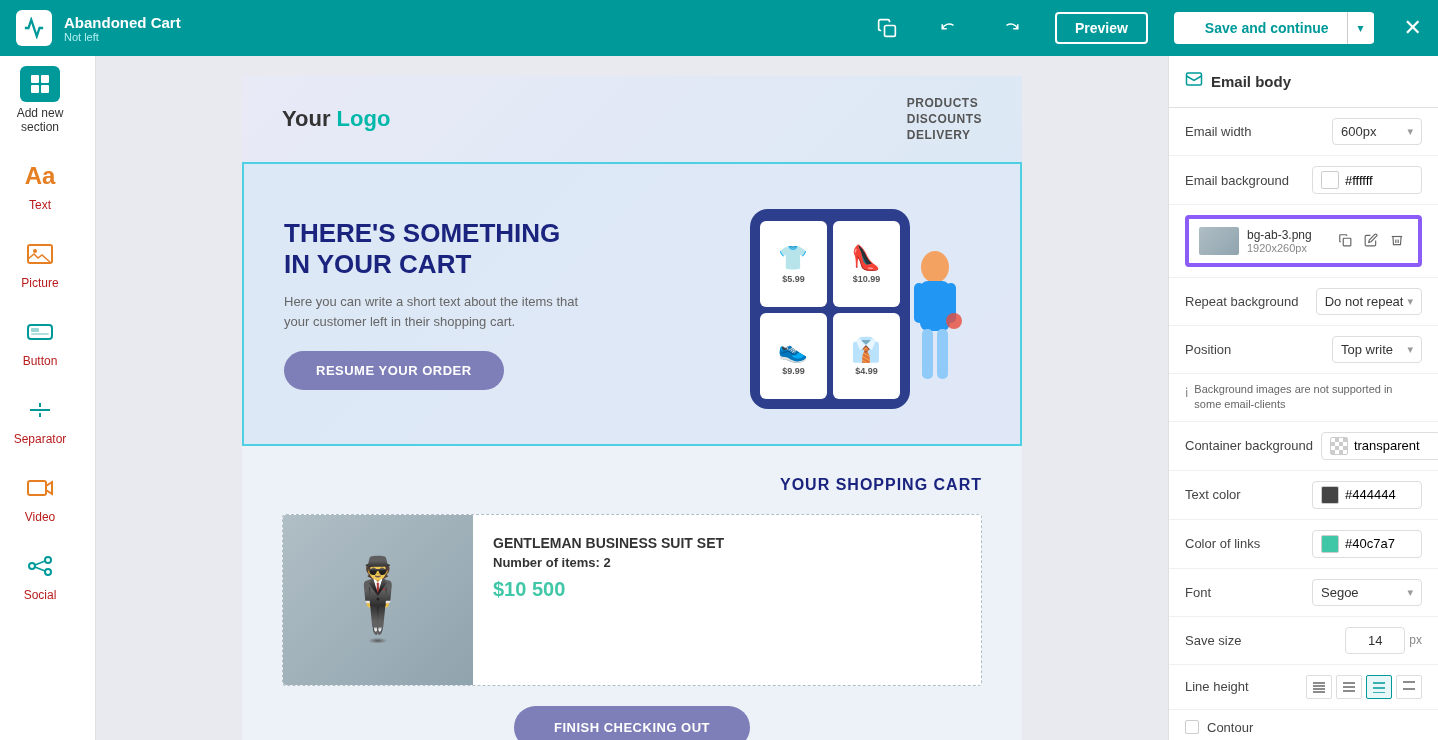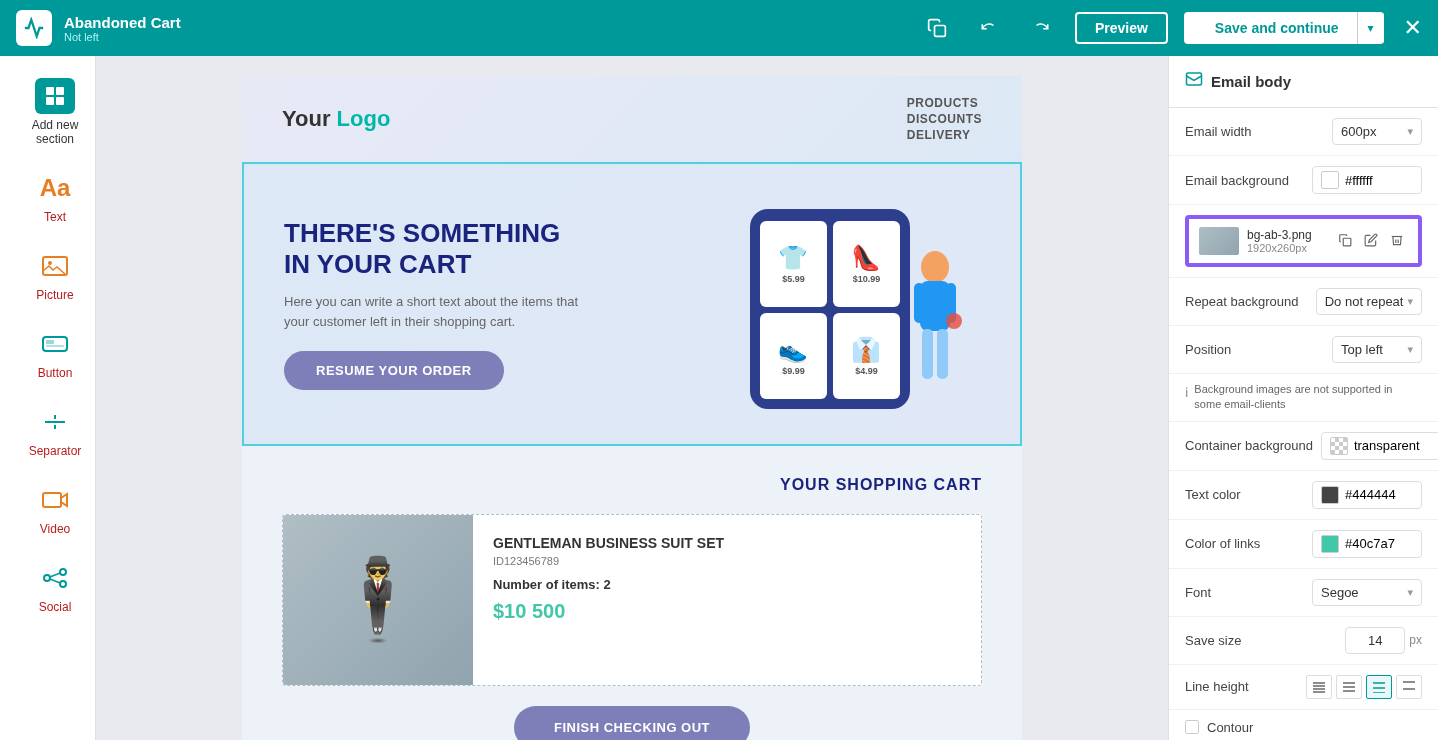--- a/index.html
+++ b/index.html
@@ -21,21 +21,21 @@
       border-radius: 6px;
       display: flex; align-items: center; justify-content: center;
       flex-shrink: 0;
     }
     #topbar .logo-icon svg { width: 22px; height: 22px; }
     .title-block { display: flex; flex-direction: column; }
     .title-block .title { color: #fff; font-weight: 700; font-size: 15px; }
     .title-block .subtitle { color: #b2f0f0; font-size: 11px; }
     .topbar-actions {
       margin-left: auto;
-      display: flex; align-items: center; gap: 16px;
+      display: flex; align-items: center; gap: 26px;
     }
     .icon-btn {
       background: none; border: none; cursor: pointer;
       color: #fff; width: 36px; height: 36px;
       display: flex; align-items: center; justify-content: center;
       border-radius: 4px;
       font-size: 18px;
     }
     .preview-btn {
       background: none; border: 2px solid #fff; color: #fff;
@@ -60,22 +60,21 @@
     
     #main {
       display: flex;
       height: calc(740px - 56px);
     }
 
     
     #sidebar {
       width: 96px;
       background: #fff;
-      display: flex; flex-direction: column; align-items: flex-end;
-      padding-top: 12px;
+      display: flex; flex-direction: column; align-items: flex-start;
       gap: 4px;
       border-right: 1px solid #e0e0e0;
       overflow-y: auto;
     }
     .sidebar-item {
       width: 80px;
       display: flex; flex-direction: column; align-items: center;
       padding: 10px 6px;
       border-radius: 8px;
       cursor: pointer;
@@ -475,21 +474,20 @@
 
         <div class="cart-section">
           <div class="cart-title">YOUR SHOPPING CART</div>
           <div class="cart-item">
             <div class="cart-item-image">
 
               <div style="font-size:80px; filter:grayscale(0.3);">🕴️</div>
             </div>
             <div class="cart-item-details">
               <div class="item-name">GENTLEMAN BUSINESS SUIT SET</div>
-              <div class="item-id">ID123456789</div>
               <div class="item-qty">
                 <span>Number of items:</span>
                 <span>2</span>
               </div>
               <div class="item-price">$10 500</div>
             </div>
           </div>
           <button class="checkout-btn">FINISH CHECKING OUT</button>
         </div>
 
@@ -559,21 +557,21 @@
       <span class="panel-label">Repeat background</span>
       <div class="panel-select">
         <span>Do not repeat</span>
         <span class="panel-select-arrow">▾</span>
       </div>
     </div>
 
     <div class="panel-row">
       <span class="panel-label">Position</span>
       <div class="panel-select">
-        <span>Top left</span>
+        <span>Top write</span>
         <span class="panel-select-arrow">▾</span>
       </div>
     </div>
 
     <div class="info-row">
       <span class="info-icon">ℹ</span>
       <span class="info-text">Background images are not supported in some email-clients</span>
     </div>
 
     <div class="panel-row">

